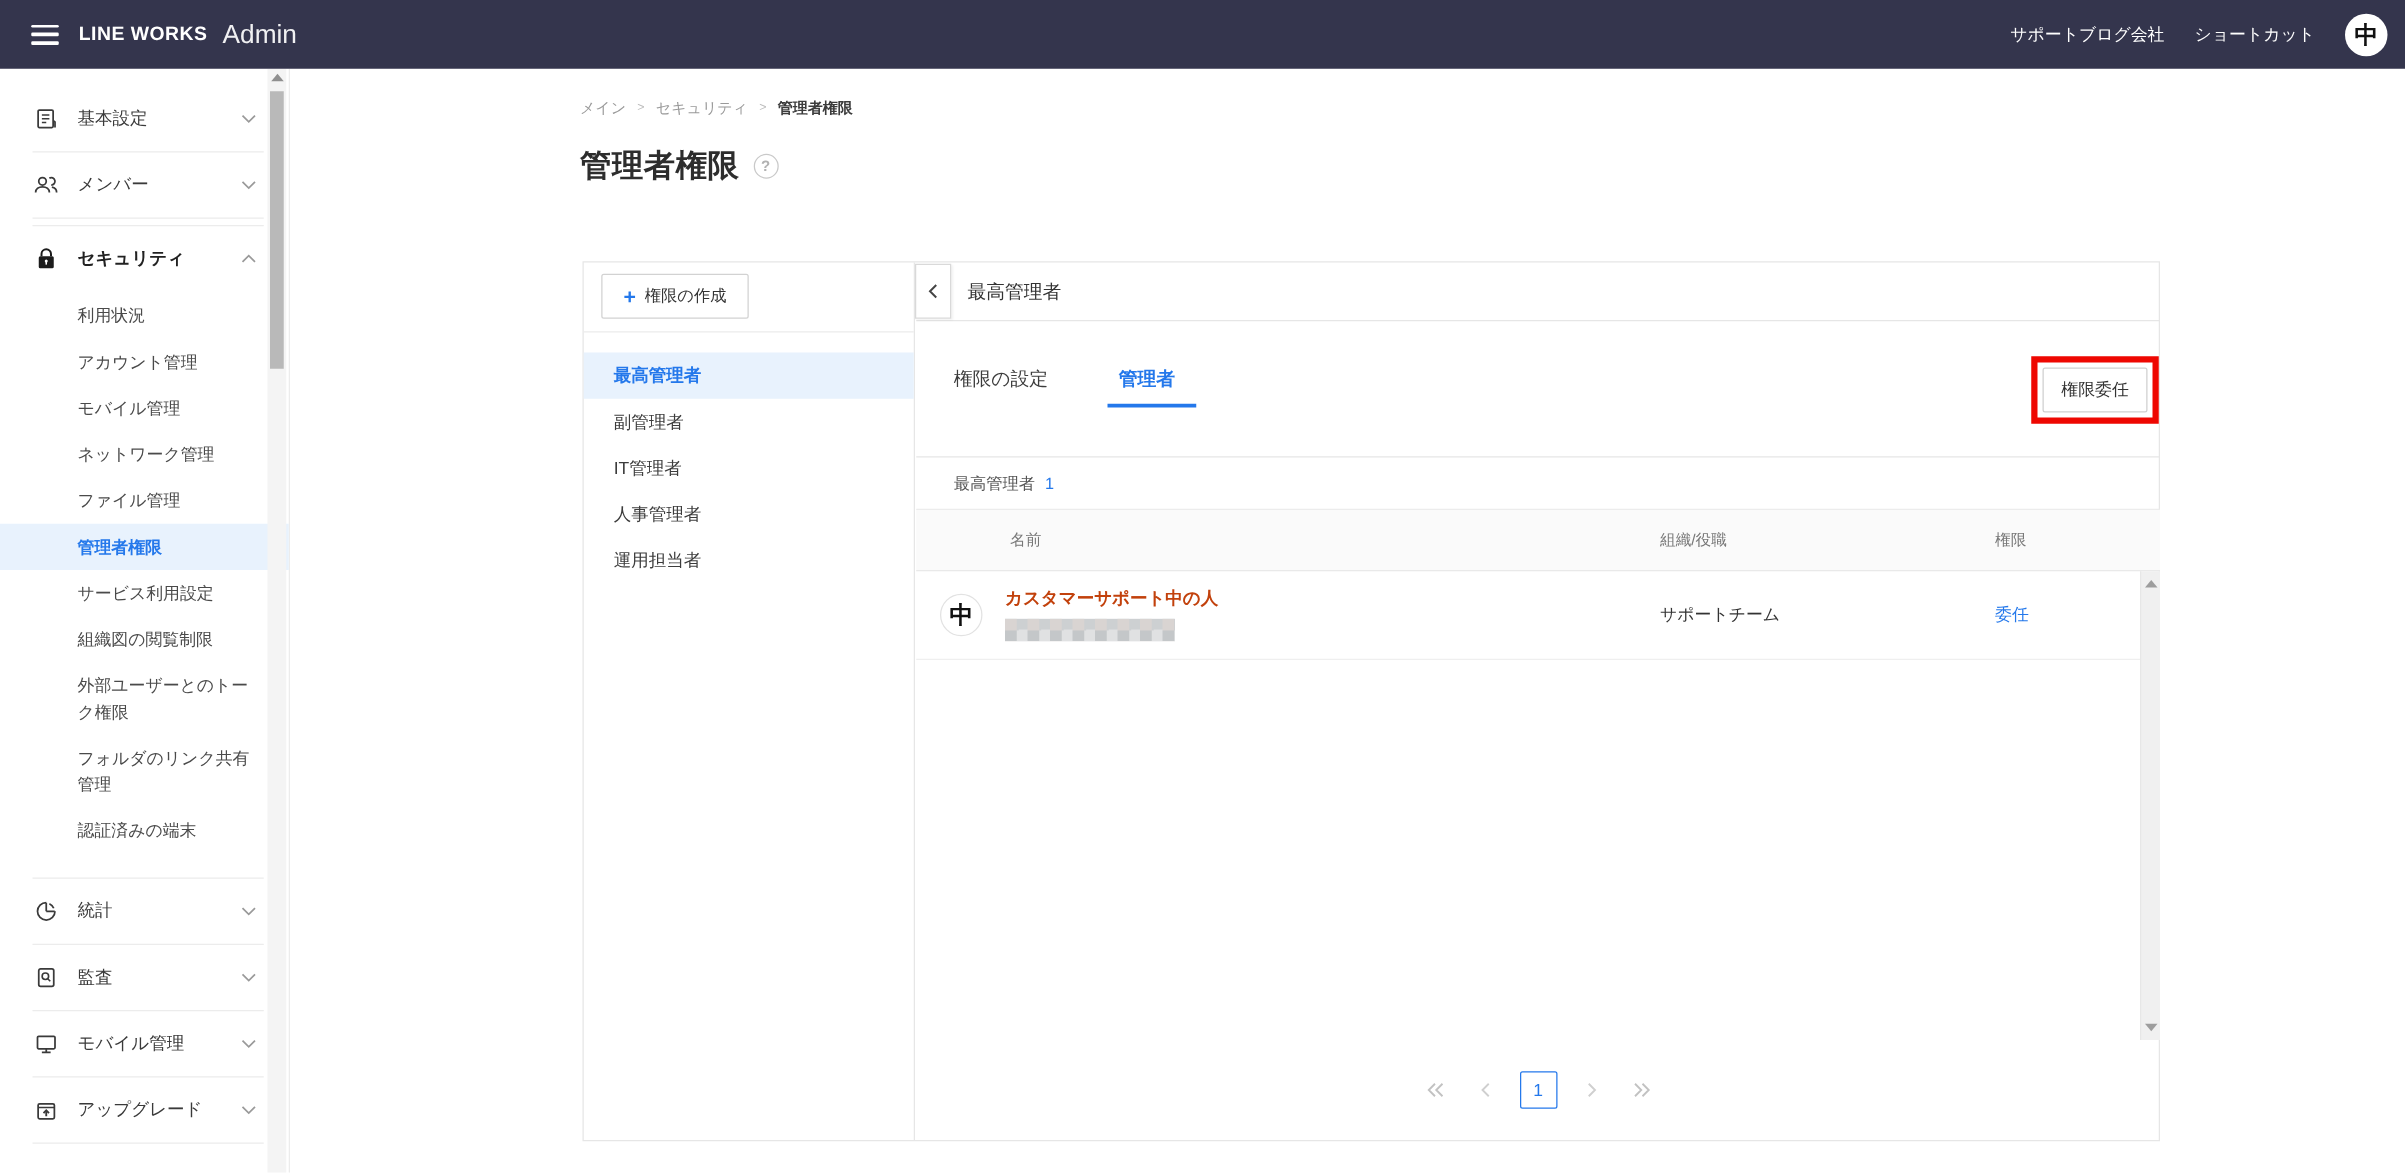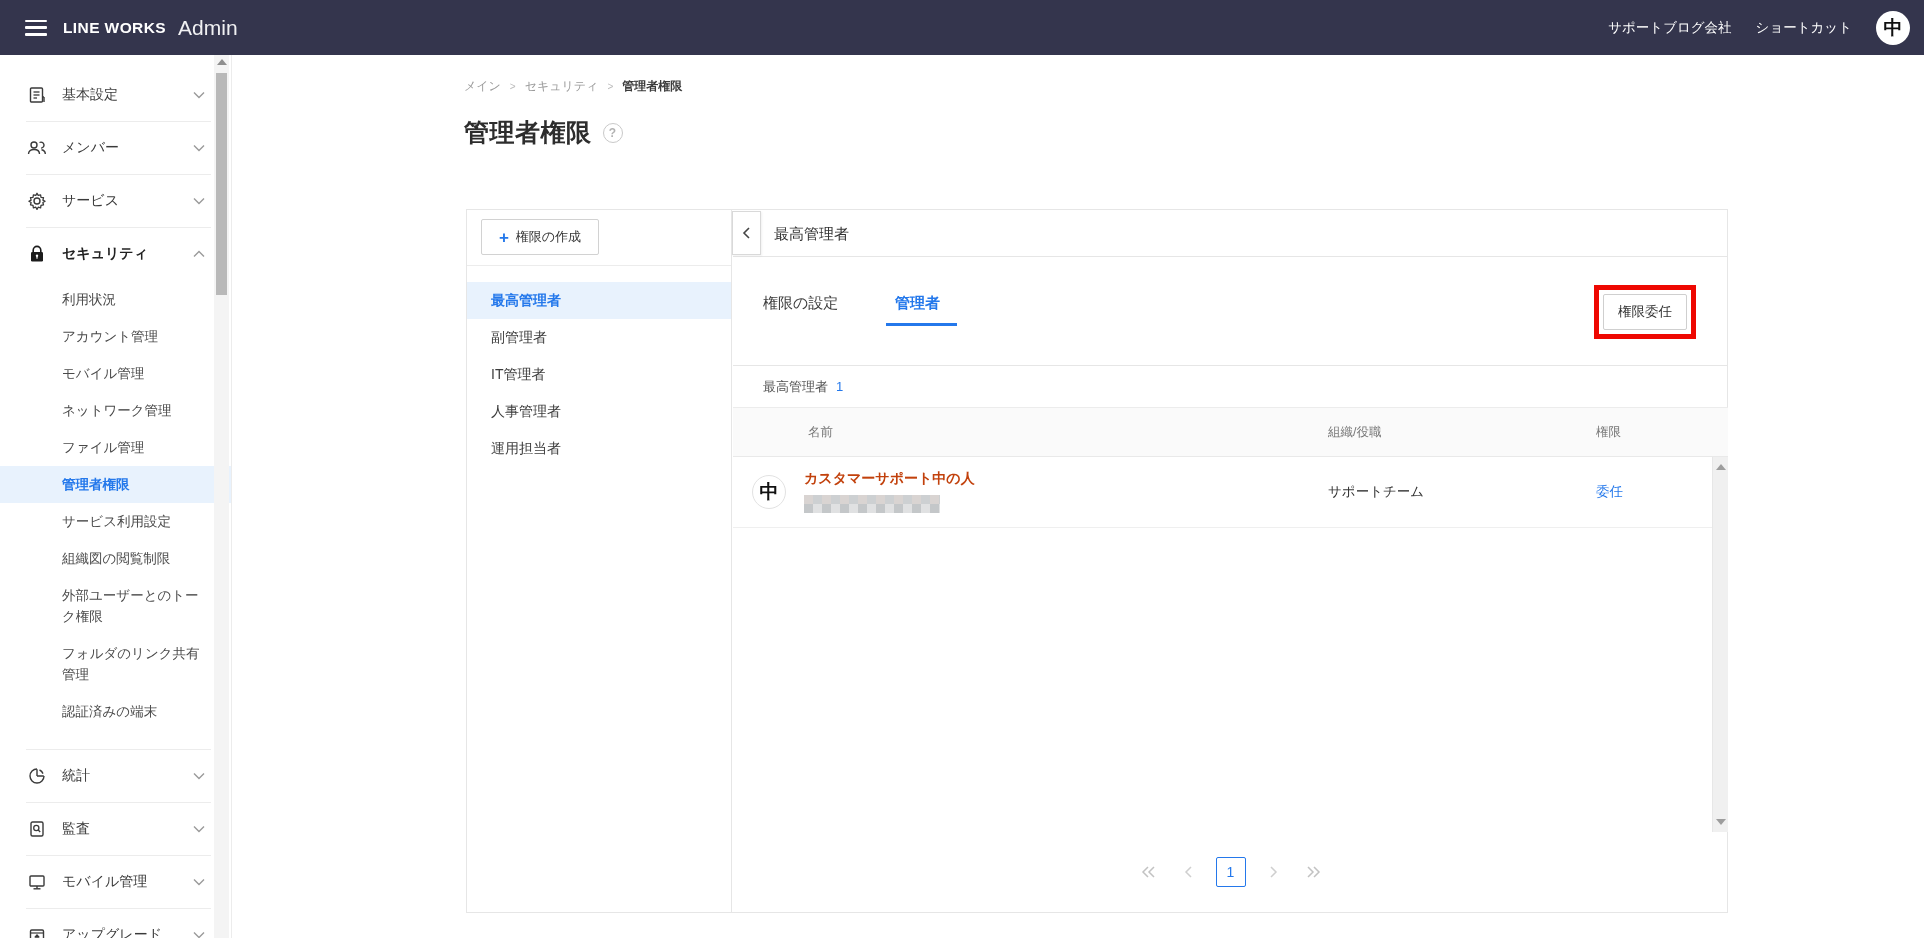--- a/index.html
+++ b/index.html
@@ -55,21 +55,21 @@
   .card-right { position:absolute; left:266px; top:0; width:995px; height:702px; }
   .panel-header { position:relative; height:47px; border-bottom:1px solid #e6e6e6; }
   .back-btn { position:absolute; left:-1px; top:1px; width:29px; height:44px; background:#fff; border:1px solid #d9d9d9; box-shadow:1px 1px 2px rgba(0,0,0,.06); display:flex; align-items:center; justify-content:center; cursor:pointer; }
   .panel-title { position:absolute; left:41px; top:0; line-height:47px; font-size:15px; color:#333; }
 
   .tab-area { position:relative; height:109px; border-bottom:1px solid #e6e6e6; }
   .tab { position:absolute; top:37px; font-size:15px; color:#3c3c3c; cursor:pointer; }
   .tab-settings { left:30px; }
   .tab-admins { left:162px; color:#2478eb; font-weight:bold; }
   .tab-underline { position:absolute; left:153px; top:66px; width:71px; height:3px; background:#2478eb; }
-  .annotation-box { position:absolute; right:32px; top:28px; border:5px solid #ee0701; padding:4px; }
+  .annotation-box { position:absolute; right:1px; top:28px; border:5px solid #ee0701; padding:4px; }
   .delegate-btn { width:84px; height:36px; background:#fff; border:1px solid #cfcfcf; border-radius:2px; font-size:13.5px; color:#333; display:flex; align-items:center; justify-content:center; cursor:pointer; }
 
   .count-row { height:42px; border-bottom:1px solid #ececec; display:flex; align-items:center; padding-left:30px; font-size:13px; color:#555; }
   .count-row .count-num { color:#2478eb; margin-left:8px; }
 
   .table-header { position:relative; height:49px; background:#fafafa; border-bottom:1px solid #e9e9e9; font-size:12.5px; color:#777; }
   .col-name  { position:absolute; left:75px;  line-height:49px; }
   .col-org   { position:absolute; left:595px; line-height:49px; }
   .col-perm  { position:absolute; left:863px; line-height:49px; }
 
@@ -144,34 +144,20 @@
     </span>
     <span class="lbl">メンバー</span>
     <span class="chev">
         <svg width="12" height="8" viewBox="0 0 12 8" class="chev-svg">
           <polyline points="1,1.5 6,6.5 11,1.5" fill="none" stroke="#9a9a9a" stroke-width="1.4"></polyline>
         </svg>
       </span>
   </div>
   <div class="side-divider"></div>
 
-  <div class="side-section">
-    <span class="icon">
-      <svg width="20" height="20" viewBox="0 0 20 20" class="chev-svg">
-          <circle cx="10" cy="10" r="3" fill="none" stroke="#3a3a3a" stroke-width="1.4"></circle>
-          <path d="M10 2.2 l1.2 2.2 2.4-.6 .4 2.5 2.5 .4 -.6 2.4 2.2 1.2 -2.2 1.2 .6 2.4 -2.5 .4 -.4 2.5 -2.4-.6 -1.2 2.2 -1.2-2.2 -2.4 .6 -.4-2.5 -2.5-.4 .6-2.4 -2.2-1.2 2.2-1.2 -.6-2.4 2.5-.4 .4-2.5 2.4 .6 z" fill="none" stroke="#3a3a3a" stroke-width="1.3" stroke-linejoin="round"></path>
-        </svg>
-    </span>
-    <span class="lbl">サービス</span>
-    <span class="chev">
-        <svg width="12" height="8" viewBox="0 0 12 8" class="chev-svg">
-          <polyline points="1,1.5 6,6.5 11,1.5" fill="none" stroke="#9a9a9a" stroke-width="1.4"></polyline>
-        </svg>
-      </span>
-  </div>
   <div class="side-divider"></div>
 
   <div class="side-section">
     <span class="icon">
       <svg width="20" height="20" viewBox="0 0 20 20" class="chev-svg">
           <path d="M6.2 8 V6.2 a3.8 3.8 0 0 1 7.6 0 V8" fill="none" stroke="#1c1c1c" stroke-width="1.6"></path>
           <rect x="4" y="8" width="12" height="9.5" rx="1.2" fill="#1c1c1c"></rect>
           <circle cx="10" cy="11.7" r="1.2" fill="#fff"></circle>
           <rect x="9.4" y="12.3" width="1.2" height="2.4" fill="#fff"></rect>
         </svg>

